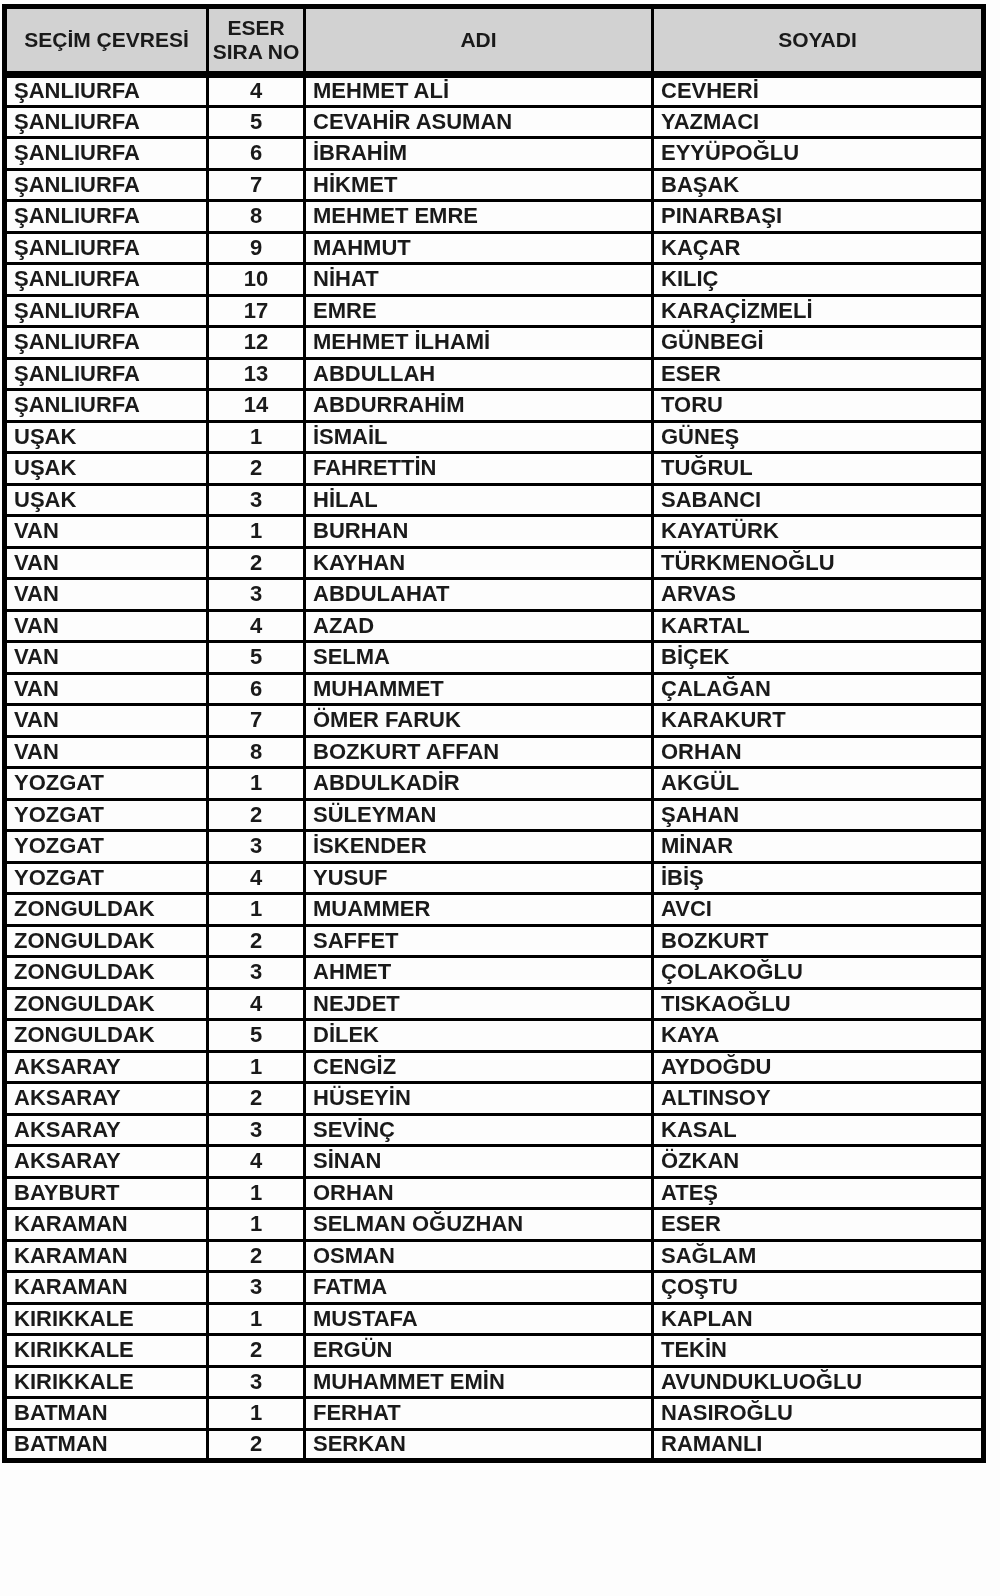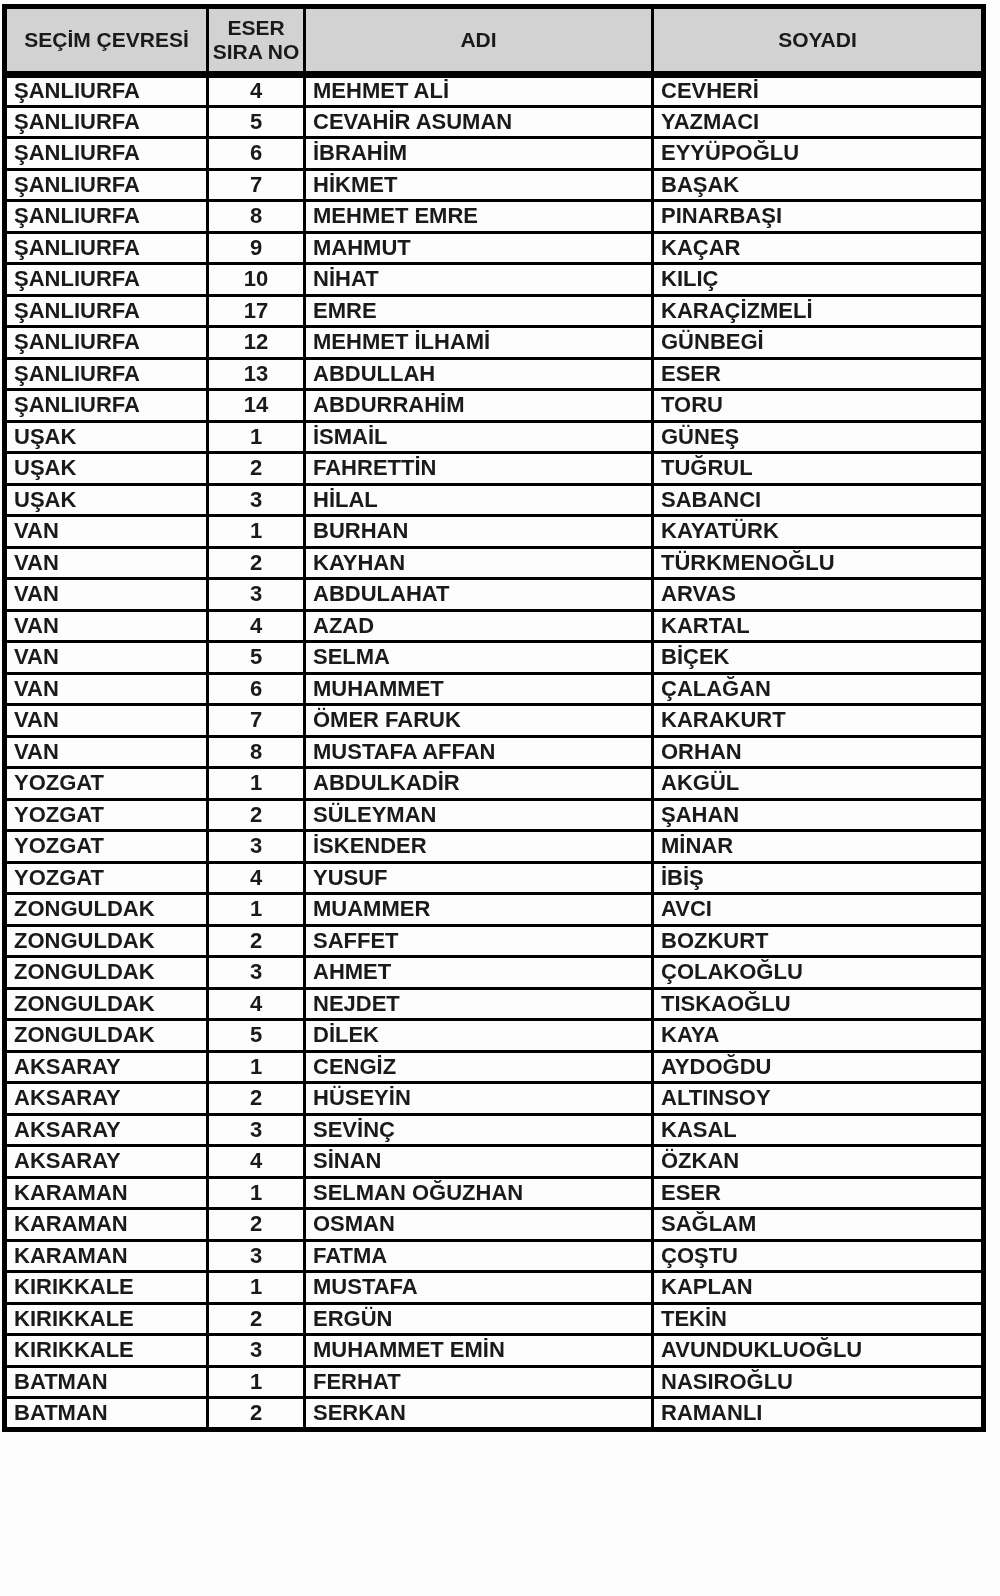--- a/index.html
+++ b/index.html
@@ -201,21 +201,21 @@
         </tr>
         <tr>
           <td>VAN</td>
           <td class="num">7</td>
           <td>ÖMER FARUK</td>
           <td>KARAKURT</td>
         </tr>
         <tr>
           <td>VAN</td>
           <td class="num">8</td>
-          <td>MUSTAFA AFFAN</td>
+          <td>BOZKURT AFFAN</td>
           <td>ORHAN</td>
         </tr>
         <tr>
           <td>YOZGAT</td>
           <td class="num">1</td>
           <td>ABDULKADİR</td>
           <td>AKGÜL</td>
         </tr>
         <tr>
           <td>YOZGAT</td>
@@ -281,20 +281,26 @@
           <td>AKSARAY</td>
           <td class="num">3</td>
           <td>SEVİNÇ</td>
           <td>KASAL</td>
         </tr>
         <tr>
           <td>AKSARAY</td>
           <td class="num">4</td>
           <td>SİNAN</td>
           <td>ÖZKAN</td>
+        </tr>
+        <tr>
+          <td>BAYBURT</td>
+          <td class="num">1</td>
+          <td>ORHAN</td>
+          <td>ATEŞ</td>
         </tr>
         <tr>
           <td>KARAMAN</td>
           <td class="num">1</td>
           <td>SELMAN OĞUZHAN</td>
           <td>ESER</td>
         </tr>
         <tr>
           <td>KARAMAN</td>
           <td class="num">2</td>

